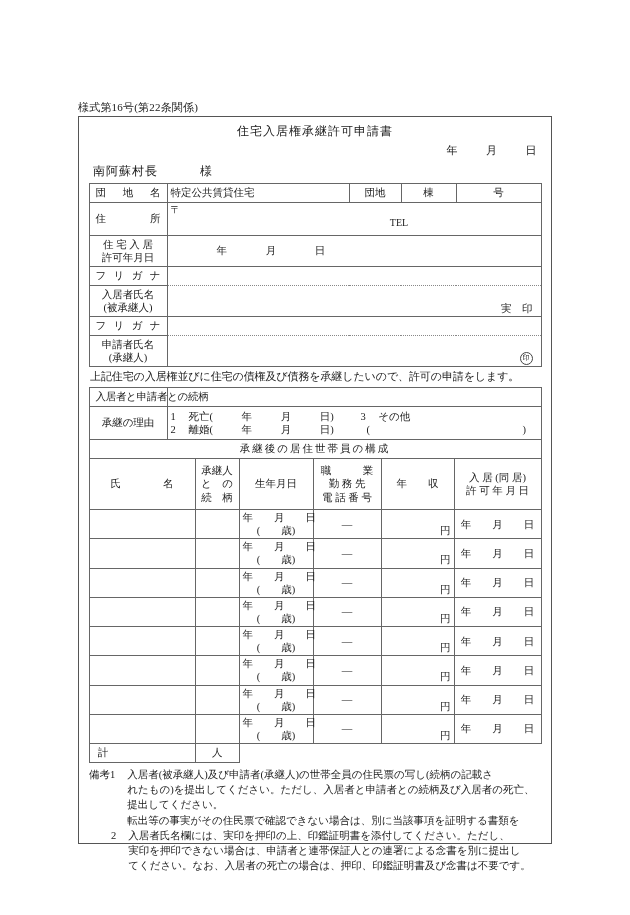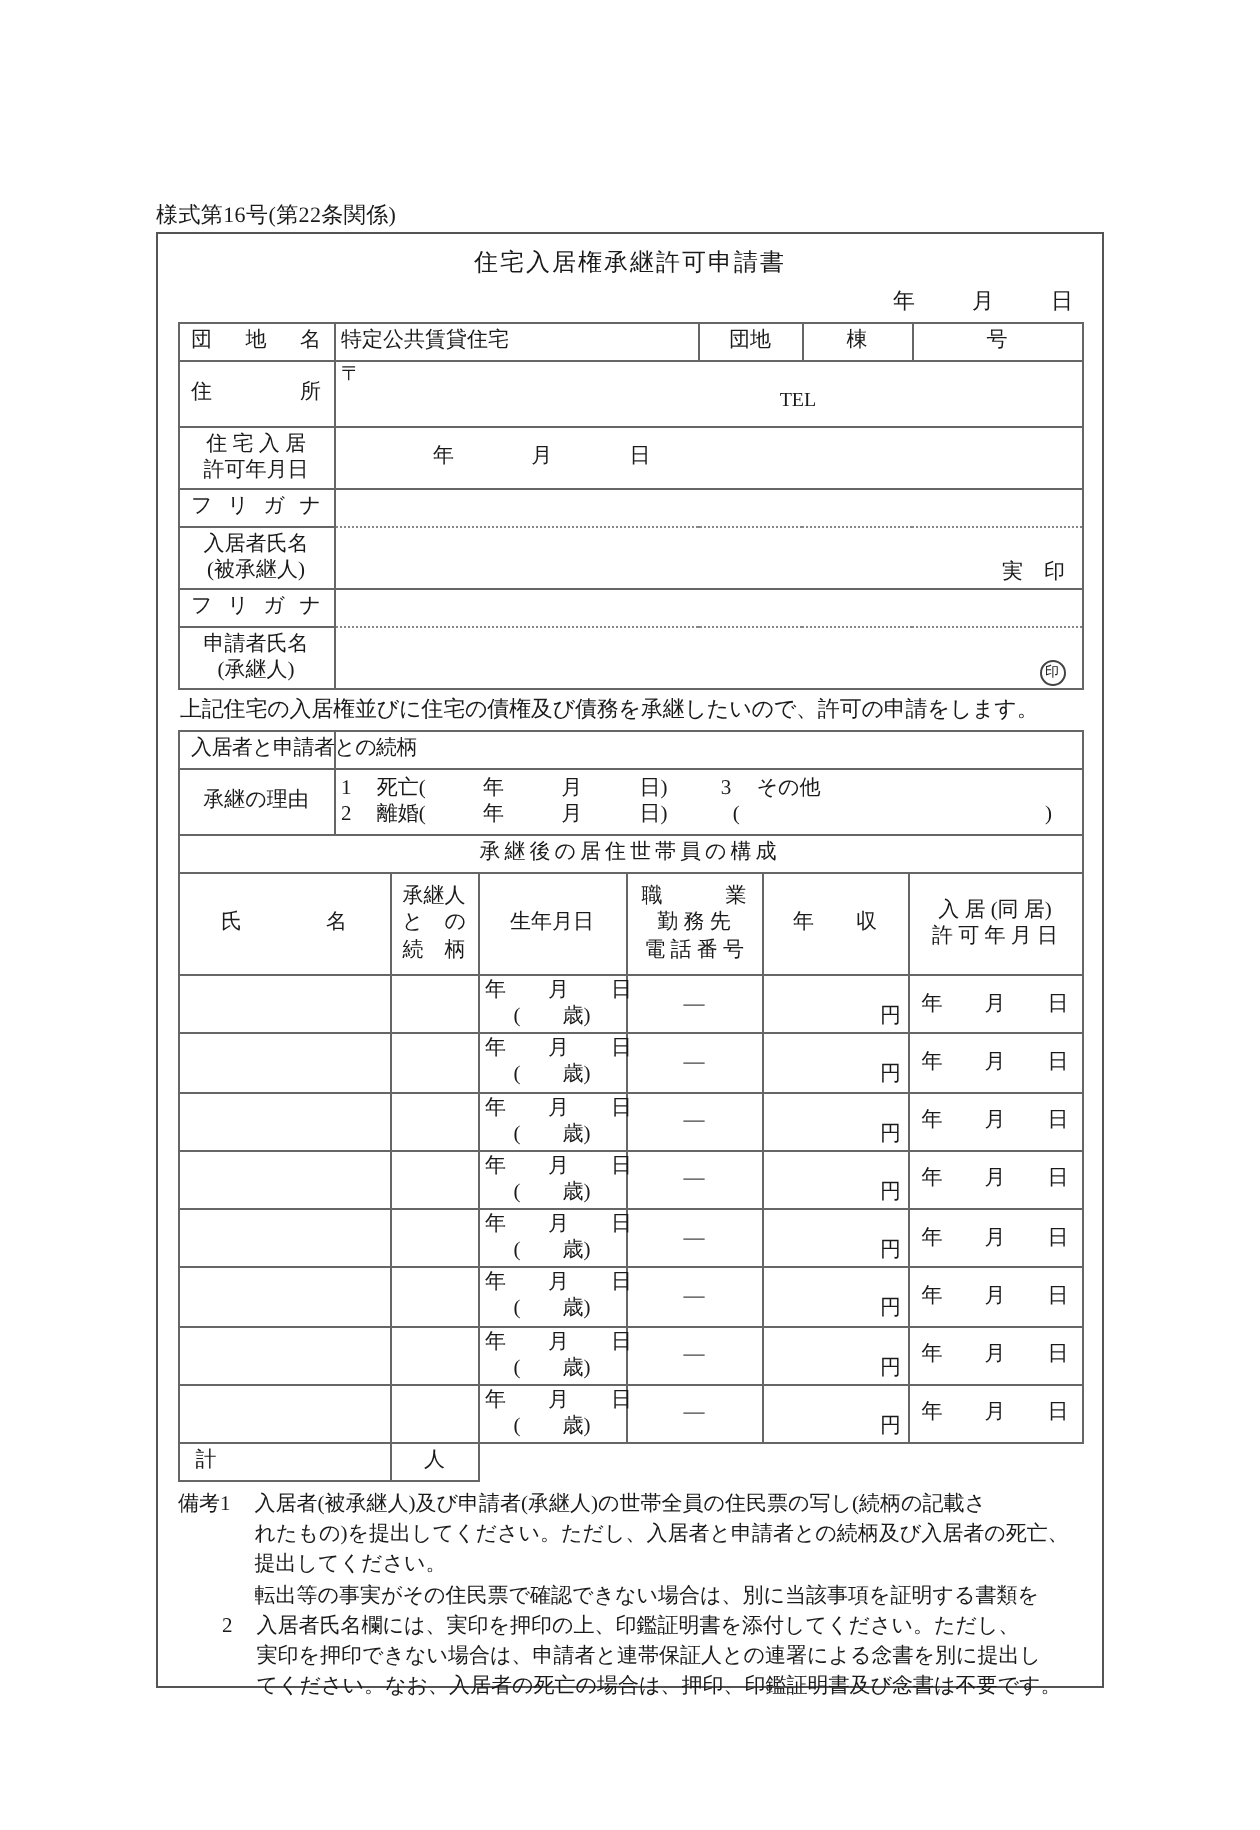--- a/index.html
+++ b/index.html
@@ -134,20 +134,23 @@
   <div class="form-id">様式第16号(第22条関係)</div>
 
   <div class="frame">
 
     <div class="title">住宅入居権承継許可申請書</div>
 
     <div class="date-line">
       <span>年</span><span class="sp"></span><span>月</span><span class="sp"></span><span>日</span>
     </div>
 
+    <div class="addressee">
+      <span>南阿蘇村長</span><span class="sama">様</span>
+    </div>
 
     <table class="grid">
       <colgroup>
         <col style="width:78px">
         <col style="width:182px">
         <col style="width:52px">
         <col style="width:55px">
         <col style="width:85px">
       </colgroup>
       <tbody>

